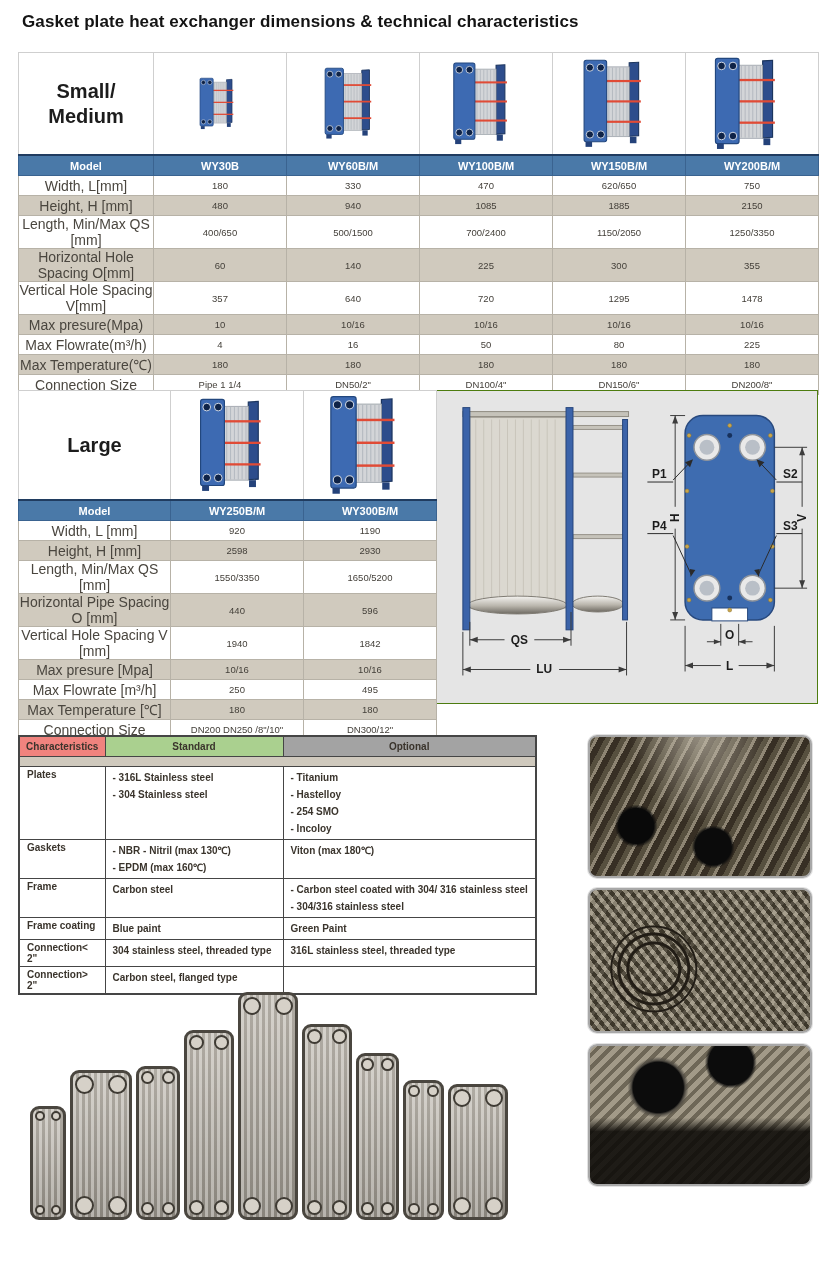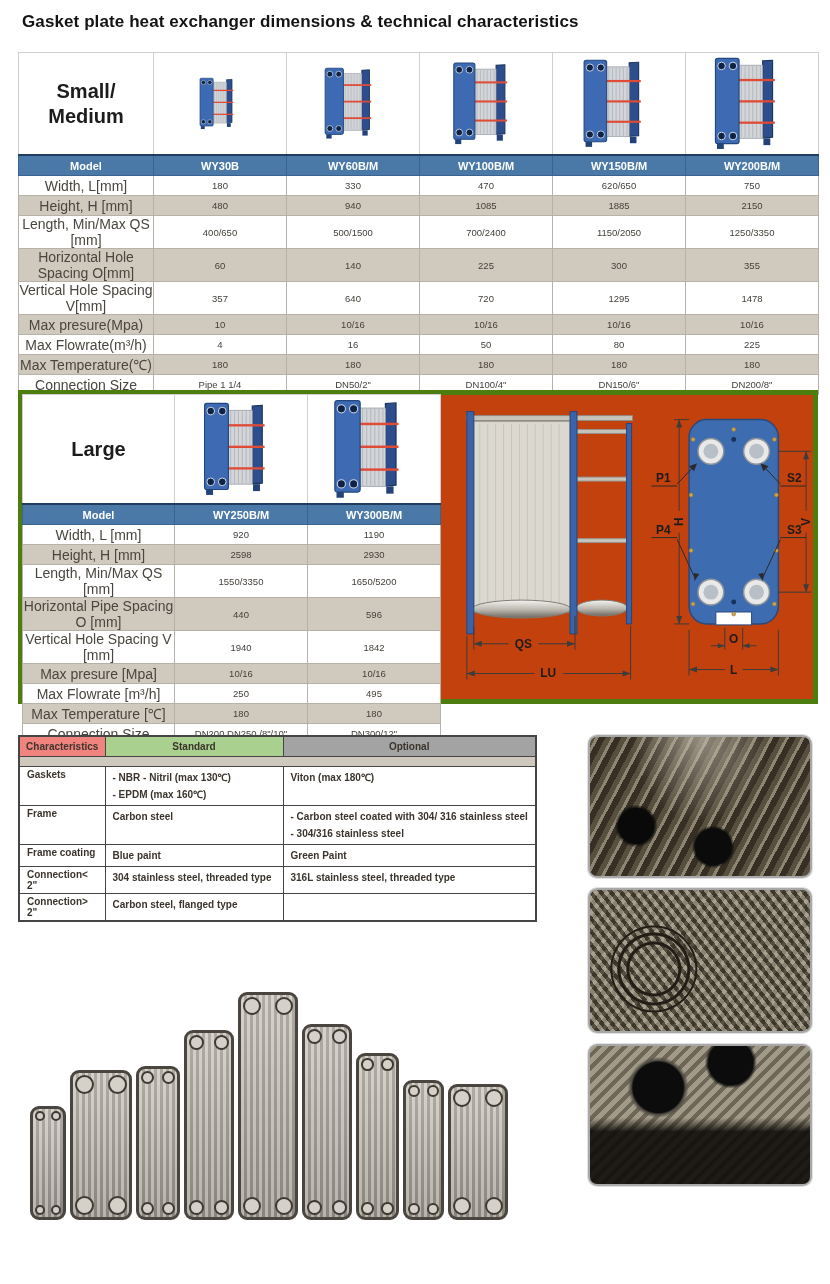--- a/index.html
+++ b/index.html
@@ -21,21 +21,21 @@
   table.spec tr.model-row td{
     background:#4a79a8;color:#fff;font-weight:bold;font-size:11px;height:19px;
     border:1px solid #3a6390;border-top:2px solid #203c60;
   }
   table.spec tr.beige td{background:#d0cabe}
   table.spec td.rowlabel{font-size:14px;color:#4a463f}
   .group-label{font-size:20px;font-weight:600;color:#1c1c1c;line-height:1.25}
   .sec1{position:absolute;left:18px;top:52px}
   .sec2{
     position:absolute;left:18px;top:390px;width:800px;height:314px;
-    border:5px solid #4d7c0f;box-sizing:border-box;background:#c2410c;
+    border:1px solid #4d7c0f;box-sizing:border-box;background:#e5e5e5;
   }
   .sec2 table.spec{position:absolute;left:-1px;top:-1px}
   .sec2 tr.img-row td{height:113px}
   .diagram-wrap{position:absolute;left:428px;top:2px;width:372px;height:308px}
   
   .sec3{position:absolute;left:18px;top:735px}
   table.char{border-collapse:collapse;table-layout:fixed;border:2px solid #454545}
   table.char td{
     border:1px solid #454545;font-size:10px;font-weight:bold;color:#3a342c;
     padding:2px 7px;vertical-align:top;text-align:left;background:#fff;
@@ -454,20 +454,33 @@
     <tbody>
         <tr class="head">
       <td class="c-red">Characteristics</td>
       <td class="c-green">Standard</td>
       <td class="c-yellow">Optional</td>
     </tr>
     <tr class="sep">
           <td colspan="3"></td>
         </tr>
     <tr>
+      <td>Plates</td>
+      <td>
+        <div class="ln">- 316L Stainless steel</div>
+        <div class="ln">- 304  Stainless steel</div>
+      </td>
+      <td>
+        <div class="ln">- Titanium</div>
+        <div class="ln">- Hastelloy</div>
+        <div class="ln">- 254 SMO</div>
+        <div class="ln">- Incoloy</div>
+      </td>
+    </tr>
+    <tr>
       <td>Gaskets</td>
       <td>
         <div class="ln">- NBR - Nitril (max 130℃)</div>
         <div class="ln">- EPDM (max 160℃)</div>
       </td>
       <td>
         <div class="ln">Viton (max 180℃)</div>
       </td>
     </tr>
     <tr>

